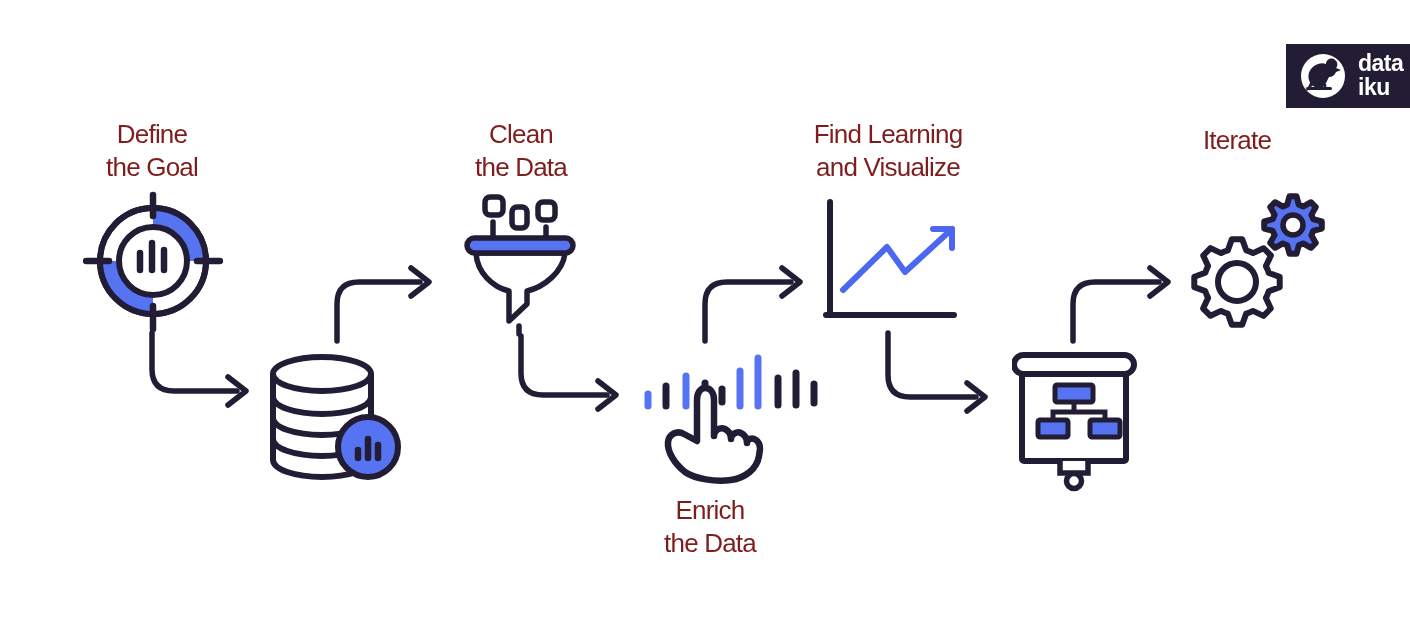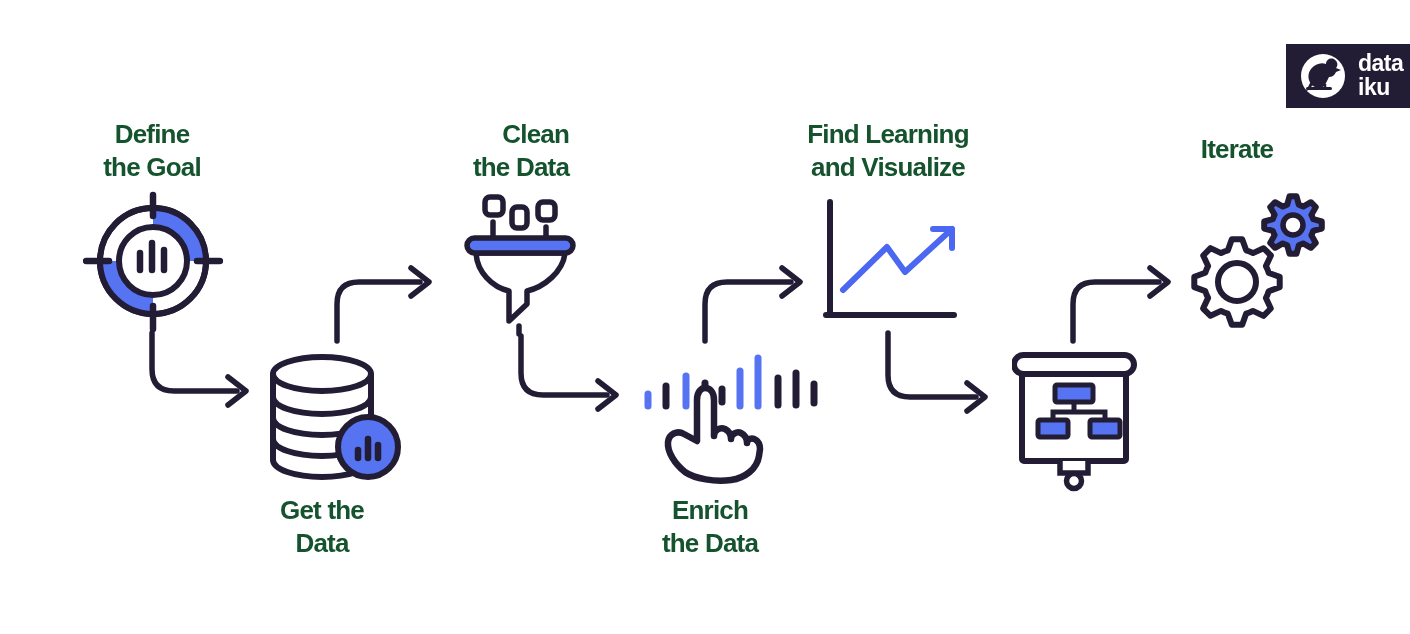--- a/index.html
+++ b/index.html
@@ -1,44 +1,42 @@
 <!DOCTYPE html>
 <html><head>
 <meta charset="utf-8">
 <style>
   html,body{margin:0;padding:0;background:#fff;}
   .canvas{position:relative;width:1410px;height:634px;background:#fff;overflow:hidden;
           font-family:"Liberation Sans",sans-serif;}
   .step-label{position:absolute;transform:translateX(-50%);text-align:center;
-              font-weight:700;font-size:26px;line-height:33px;letter-spacing:-0.8px;
-              color:#14532d;white-space:pre-line;}
+              font-weight:400;font-size:26px;line-height:33px;letter-spacing:-0.8px;
+              color:#7f1d1d;white-space:pre-line;}
   .icon-svg{position:absolute;display:block;}
   #arrow-layer{position:absolute;left:0;top:0;}
   .logo{position:absolute;left:1286px;top:44px;width:124px;height:64px;background:#221C35;
         display:flex;align-items:center;}
   .logo-mark{position:absolute;left:13px;top:8px;}
   .logo-text{position:absolute;left:72px;top:7px;color:#FFFFFF;font-weight:700;
              font-size:23px;line-height:24px;letter-spacing:-0.5px;}
 </style>
 </head>
 <body>
 
 <div class="canvas">
 
   <div class="step-label" style="left:152px;top:118px;">Define
 the Goal</div>
-  <div class="step-label" style="left:322px;top:494px;">Get the
-Data</div>
-  <div class="step-label" style="left:521px;top:118px;text-align:right;">Clean
+  <div class="step-label" style="left:521px;top:118px;">Clean
 the Data</div>
   <div class="step-label" style="left:710px;top:494px;">Enrich
 the Data</div>
   <div class="step-label" style="left:888px;top:118px;">Find Learning
 and Visualize</div>
-  <div class="step-label" style="left:1237px;top:133px;text-align:right;">Iterate</div>
+  <div class="step-label" style="left:1237px;top:124px;text-align:right;">Iterate</div>
 
   <svg class="icon-svg" style="left:83px;top:188px;" width="140" height="146" viewBox="0 0 140 146">
     <circle cx="70" cy="73" r="53" fill="#fff" stroke="#221C35" stroke-width="6"></circle>
     <path d="M70,20 A53,53 0 0 1 123,73 L104,73 A34,34 0 0 0 70,39 Z" fill="#5673F1"></path>
     <path d="M70,126 A53,53 0 0 1 17,73 L36,73 A34,34 0 0 0 70,107 Z" fill="#5673F1"></path>
     <circle cx="70" cy="73" r="53" fill="none" stroke="#221C35" stroke-width="6"></circle>
     <circle cx="70" cy="73" r="34" fill="#fff" stroke="#221C35" stroke-width="6"></circle>
     <g stroke="#221C35" stroke-width="6.5" stroke-linecap="round">
       <path d="M70,7 V28"></path>
         <path d="M70,118 V141"></path>

